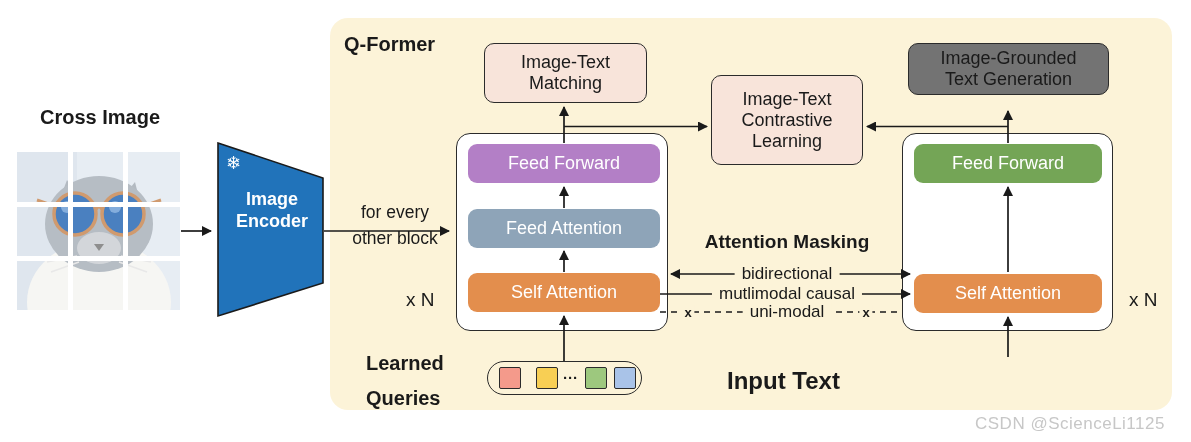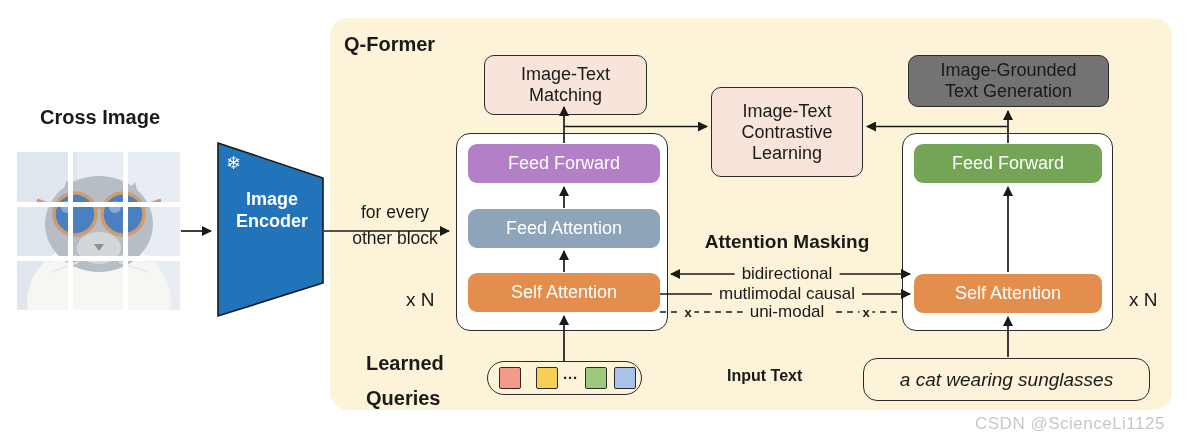--- a/index.html
+++ b/index.html
@@ -5,21 +5,21 @@
   html,body{margin:0;padding:0;background:#ffffff;}
   #stage{position:relative;width:1191px;height:442px;background:#fff;
          font-family:"Liberation Sans",sans-serif;color:#1a1a1a;overflow:hidden;}
   .abs{position:absolute;box-sizing:border-box;}
   .pre{white-space:pre-line;}
   .panel{border-radius:18px;z-index:1;}
   .blk{background:#fff;border:1.6px solid #2b2b2b;border-radius:14px;z-index:2;}
   .innerbox{border-radius:9px;color:#fff;font-size:18px;display:flex;
             align-items:center;justify-content:center;z-index:3;}
   .taskbox{border:1.6px solid #2b2b2b;border-radius:10px;font-size:18px;line-height:21px;
-           display:flex;align-items:center;justify-content:center;text-align:center;z-index:3;margin-top:12px;}
+           display:flex;align-items:center;justify-content:center;text-align:center;z-index:3;}
   .boldlbl{font-weight:bold;}
   svg.wires{position:absolute;left:0;top:0;z-index:5;pointer-events:none;}
   .online{z-index:6;font-size:17px;line-height:18px;text-align:center;
           transform:translate(-50%,-50%);padding:0 7px;}
   .xmark{z-index:6;font-size:13px;font-weight:bold;transform:translate(-50%,-50%);padding:0 3px;}
   .qsq{width:22px;height:22px;border:1.3px solid #2b2b2b;border-radius:2px;z-index:4;}
   .watermark{font-size:17px;letter-spacing:0.5px;z-index:7;}
 </style>
 </head>
 <body>
@@ -126,22 +126,17 @@
               line-height:35px;z-index:4;">Learned
 Queries</div>
   <div class="abs" style="left:487px;top:361px;width:155px;height:34px;border:1.6px solid #2b2b2b;
               border-radius:17px;z-index:3;"></div>
   <div class="abs qsq" style="left: 499px; top: 367px; background-color: rgb(244, 154, 139);"></div>
   <div class="abs qsq" style="left: 536px; top: 367px; background-color: rgb(248, 207, 84);"></div>
   <div class="abs" style="left:563px;top:369px;font-size:15px;font-weight:bold;z-index:4;">···</div>
   <div class="abs qsq" style="left: 585px; top: 367px; background-color: rgb(157, 200, 126);"></div>
   <div class="abs qsq" style="left: 614px; top: 367px; background-color: rgb(169, 195, 232);"></div>
 
-  <div class="abs boldlbl" style="left:727px;top:367px;font-size:16px;z-index:4;">Input Text</div>
-  <div class="abs" style="left:863px;top:358px;width:287px;height:43px;border:1.6px solid #2b2b2b;
-              border-radius:14px;z-index:3;display:flex;align-items:center;
-              justify-content:center;font-style:italic;font-size:19px;">
-    <span>a cat wearing sunglasses</span>
-  </div>
+  <div class="abs boldlbl" style="left:727px;top:367px;font-size:24px;z-index:4;">Input Text</div>
 
   <div class="abs watermark" style="left: 975px; top: 414px; color: rgb(199, 199, 199);">CSDN @ScienceLi1125</div>
 
 </div>
 
 </body></html>

